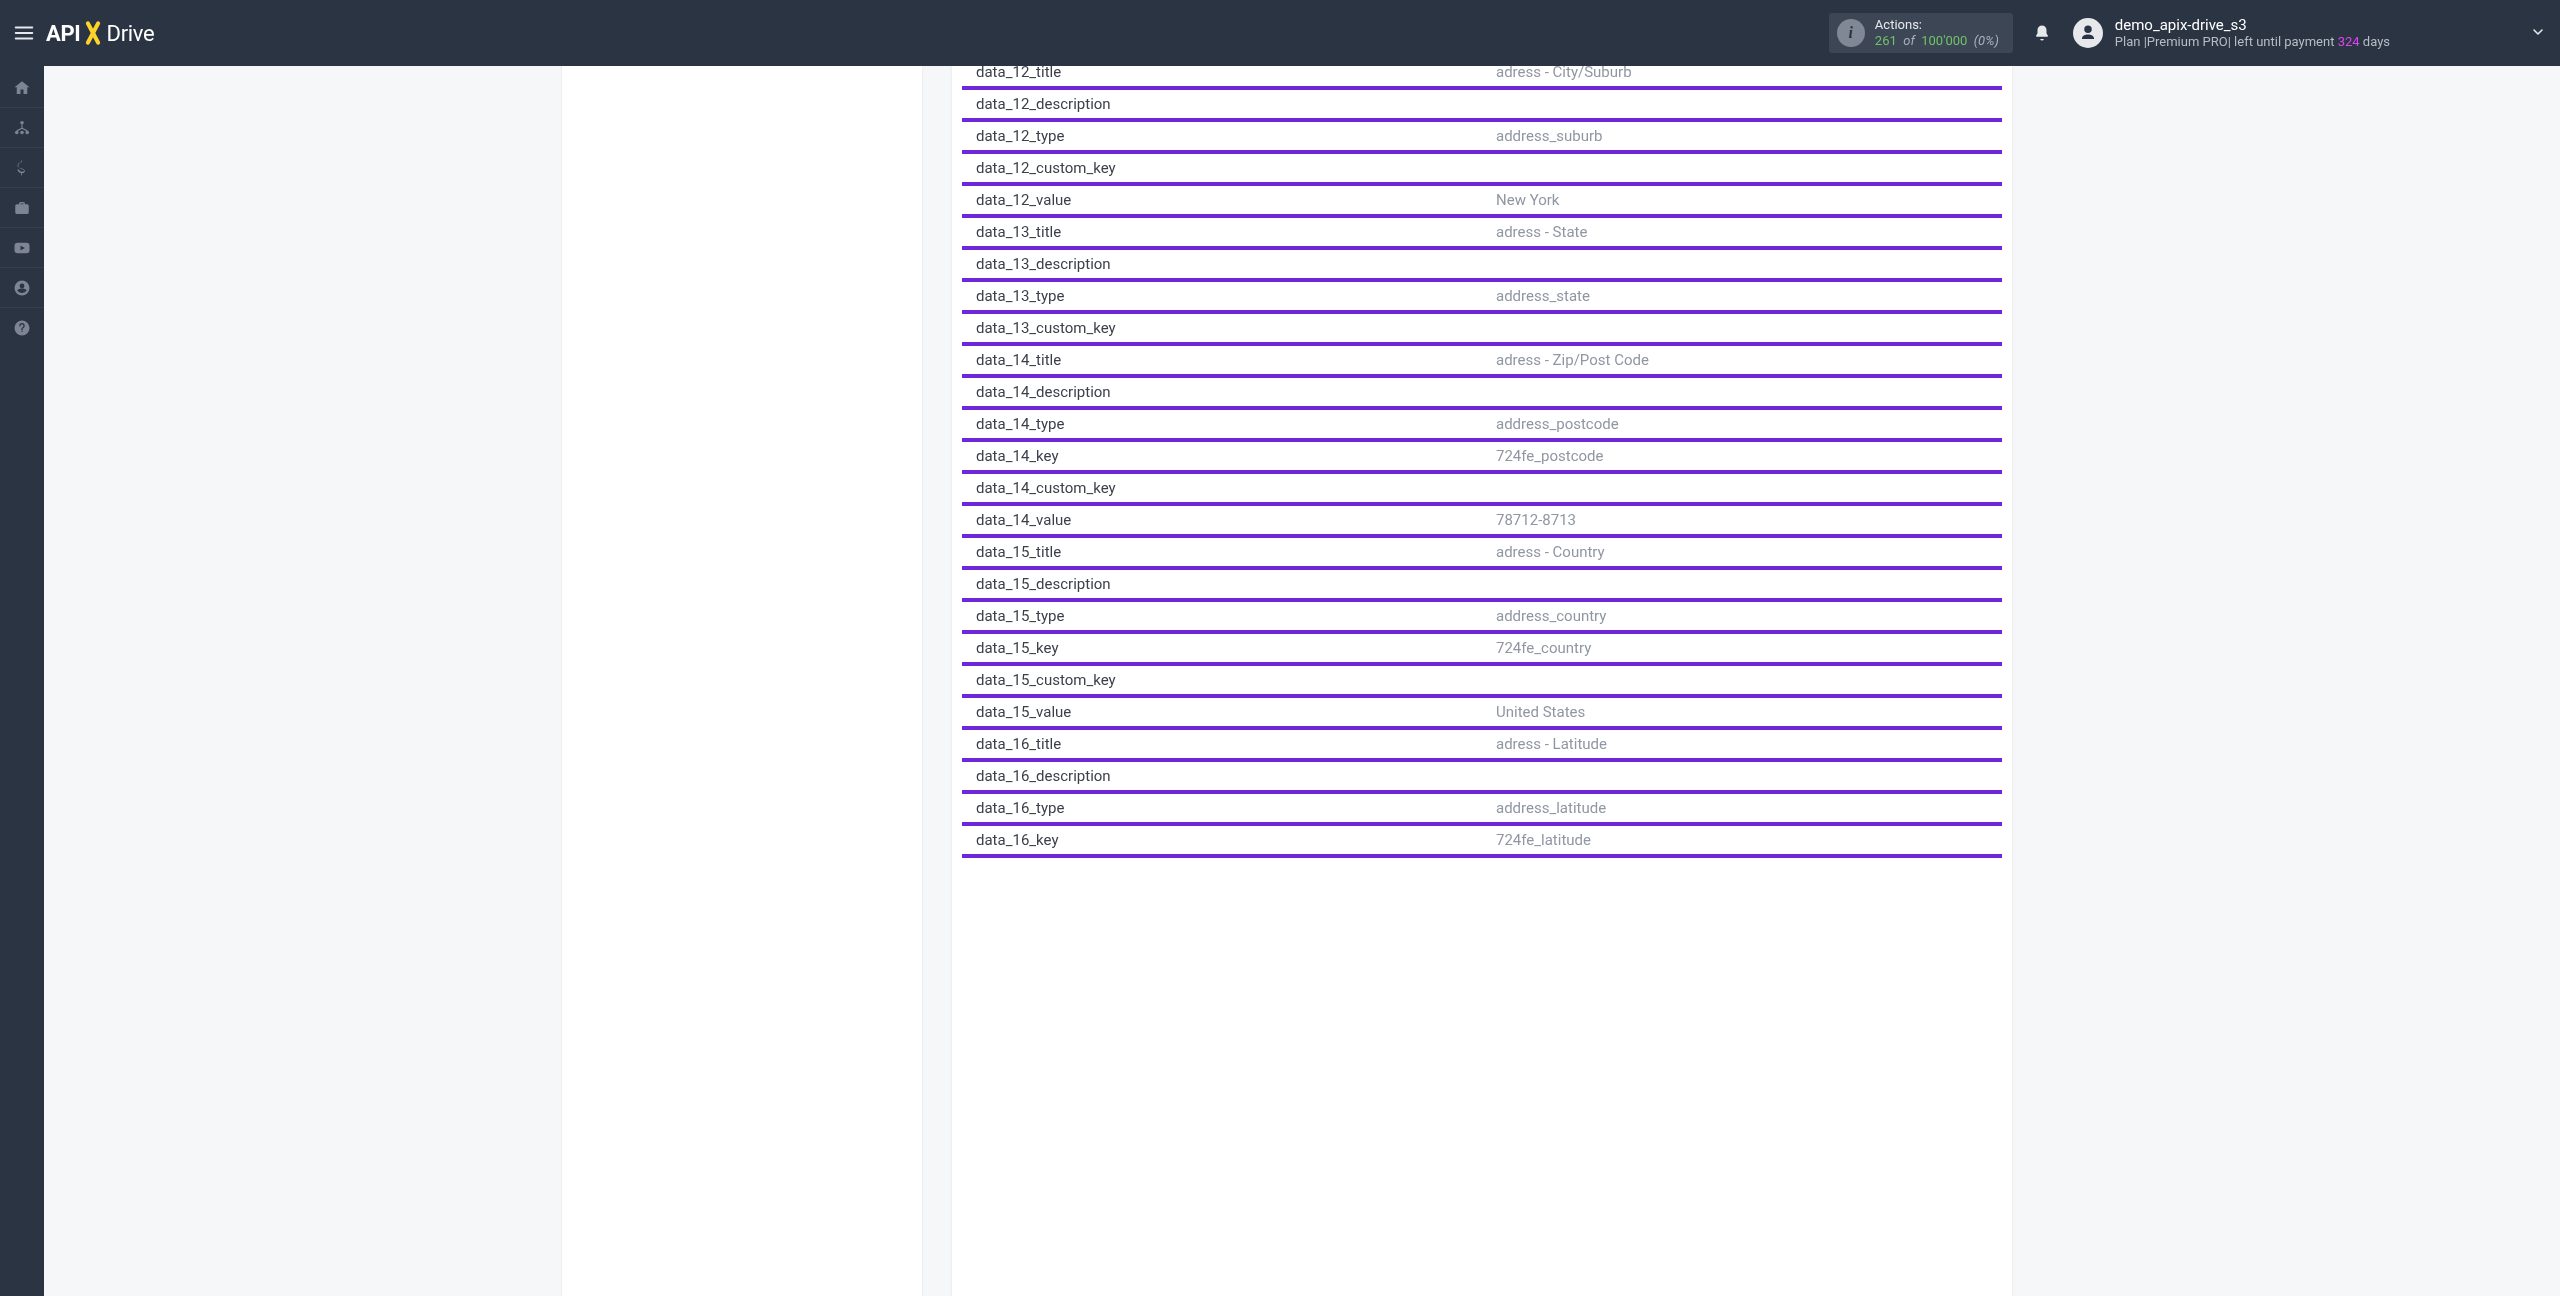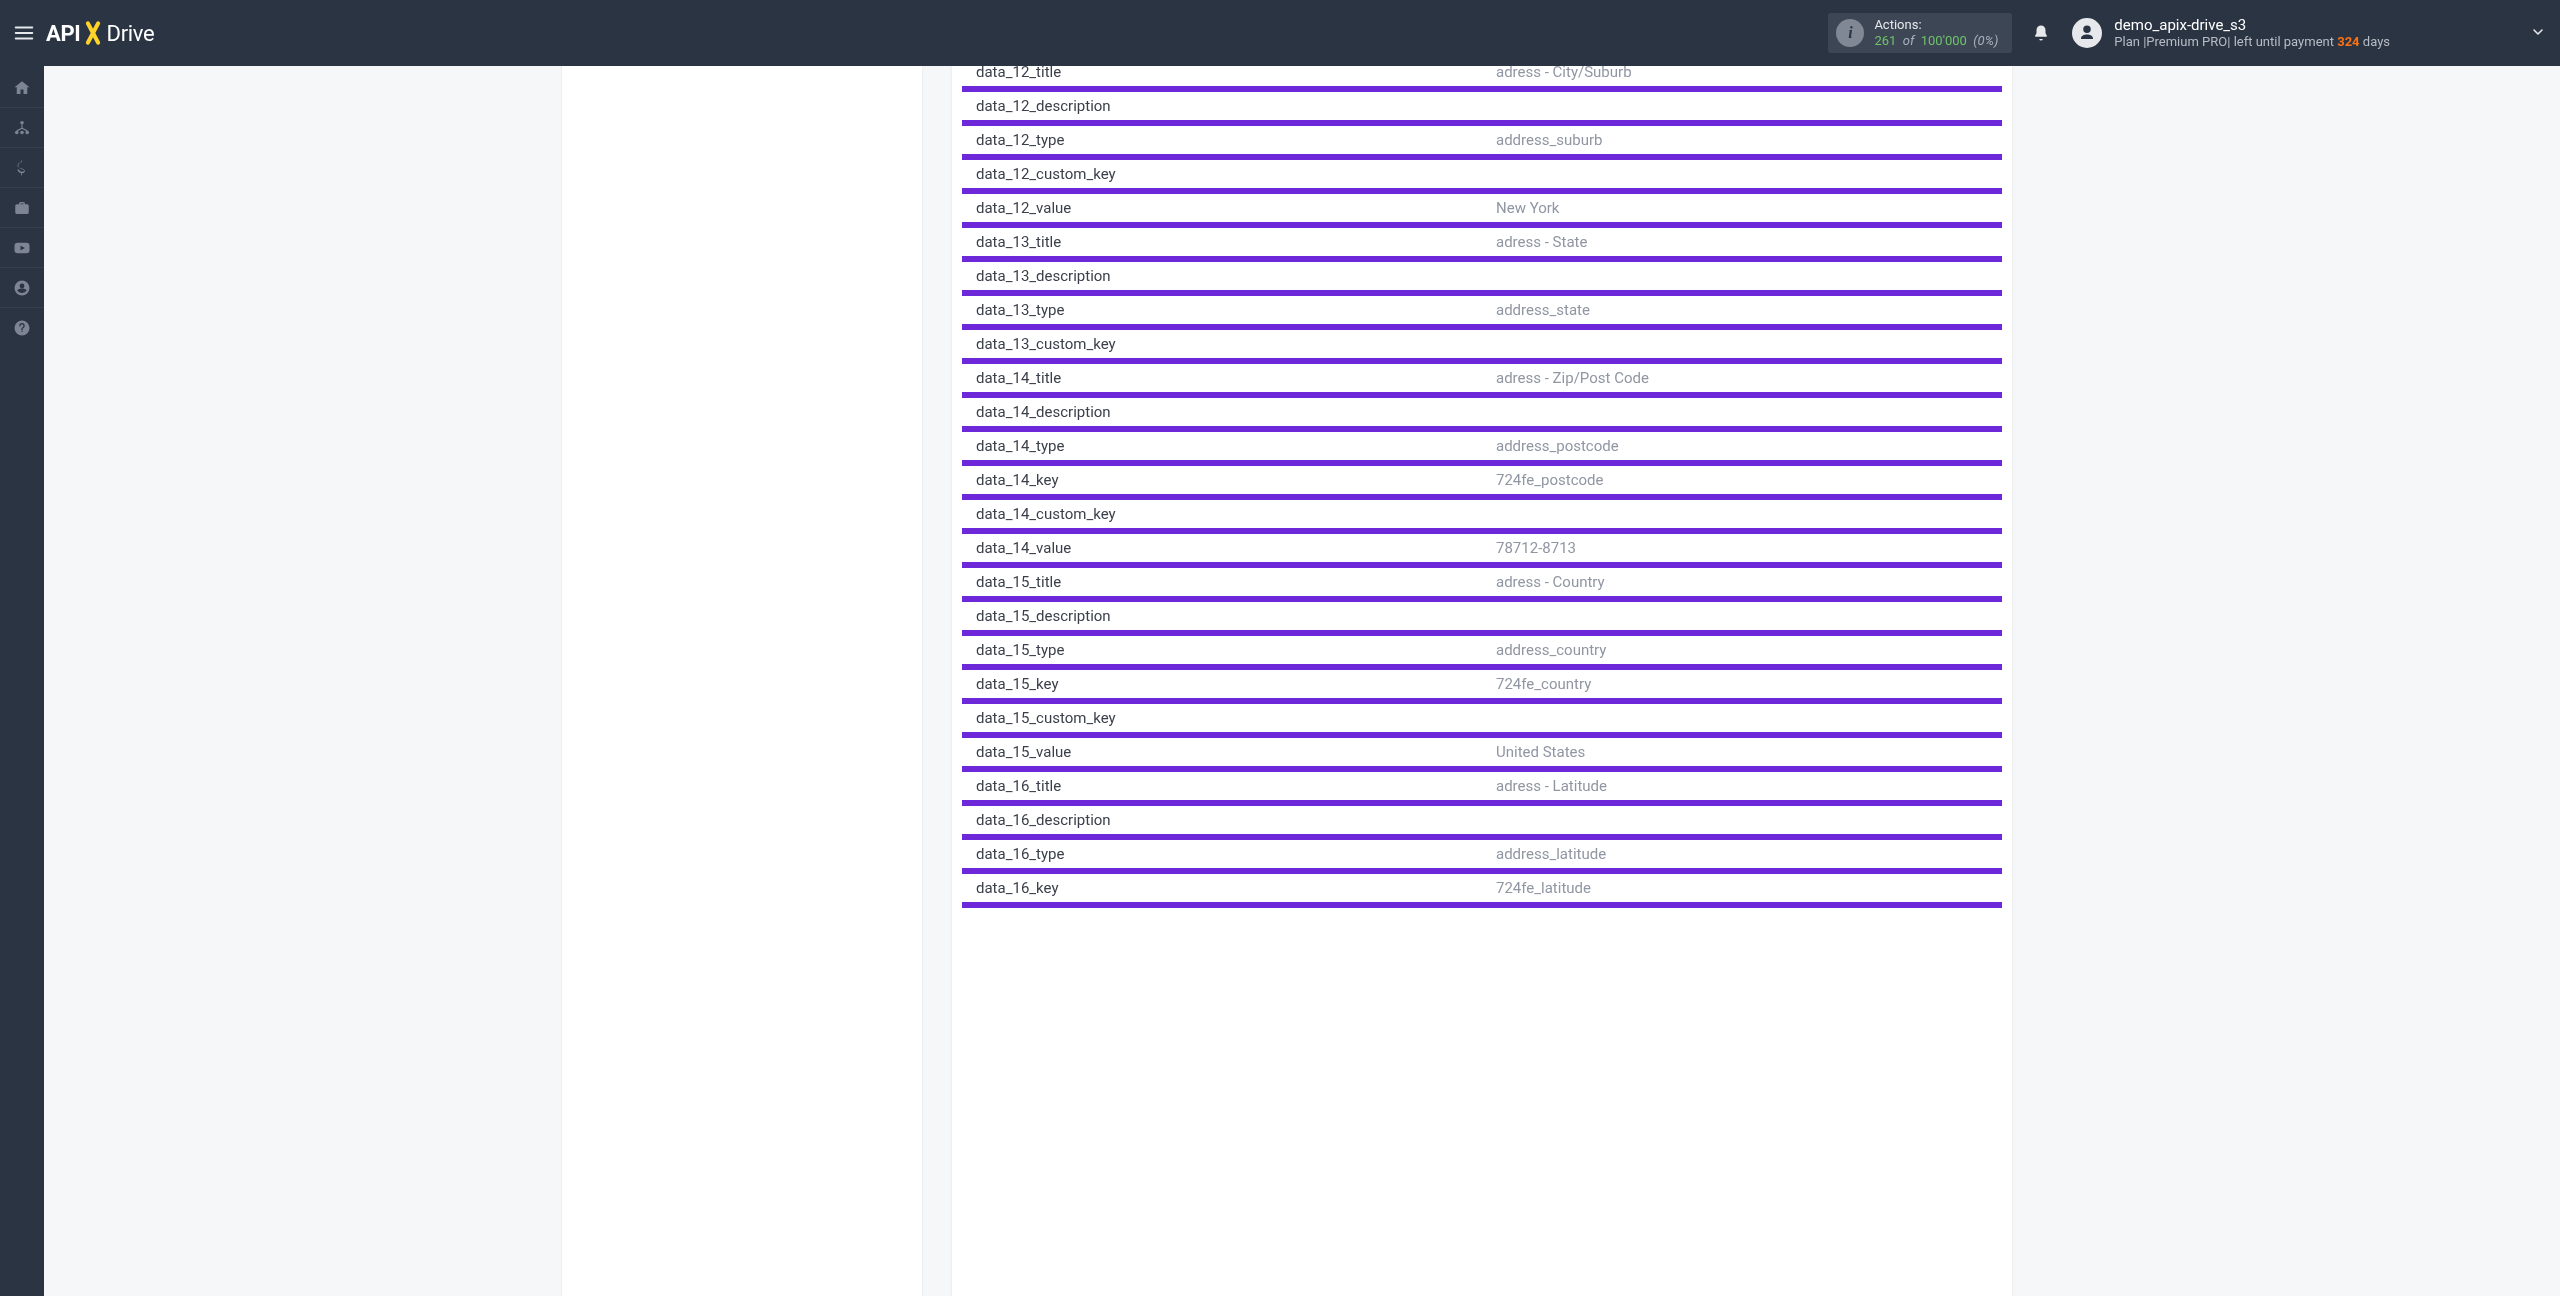--- a/index.html
+++ b/index.html
@@ -105,21 +105,21 @@
     width: 30px; height: 30px;
     border-radius: 50%;
     background: #e6e8ec;
     display: flex; align-items: center; justify-content: center;
     margin-right: 12px;
   }
   .userbox .avatar svg { width: 18px; height: 18px; fill: #2a3442; }
   .userbox .meta { line-height: 1.2; color: #e6e8ec; }
   .userbox .name { font-size: 15px; color: #fff; }
   .userbox .plan { font-size: 13px; color: #b7bcc6; }
-  .userbox .plan .days { color: #f97316; font-weight: 700; }
+  .userbox .plan .days { color: #d946ef; font-weight: 400; }
   .userbox .chev {
     margin-left: 140px;
     color: #e6e8ec;
   }
   .userbox .chev svg { width: 16px; height: 16px; }
 
   
   .leftnav {
     position: fixed;
     top: 54px; left: 0; bottom: 0;
@@ -166,21 +166,21 @@
   .panel.right { flex: 1; max-width: 1060px; padding: 0 10px; padding-top: 4px; }
 
   
   table.data {
     width: 100%;
     border-collapse: collapse;
   }
   table.data td {
     padding: 5px 14px;
     font-size: 15px;
-    border-bottom: 6px solid #6d28d9;
+    border-bottom: 4px solid #6d28d9;
     vertical-align: middle;
     height: 27px;
   }
   table.data td.key { color: #3a3f4a; width: 50%; }
   table.data td.val {
     color: #9096a2;
     width: 50%;
     white-space: nowrap;
     overflow: hidden;
     text-overflow: ellipsis;

